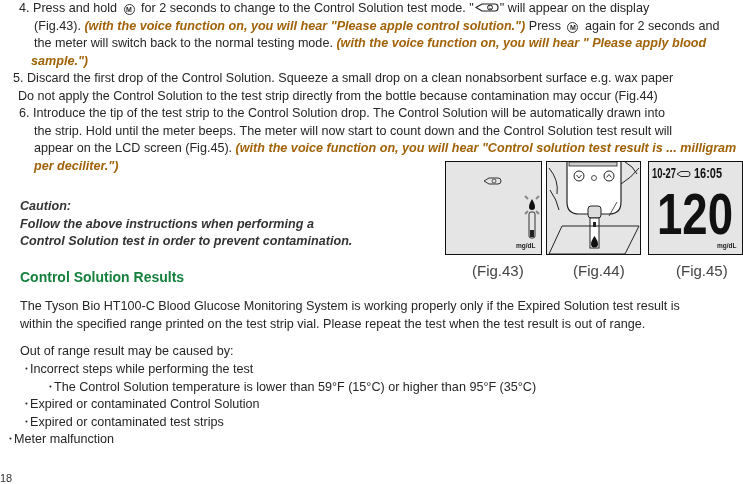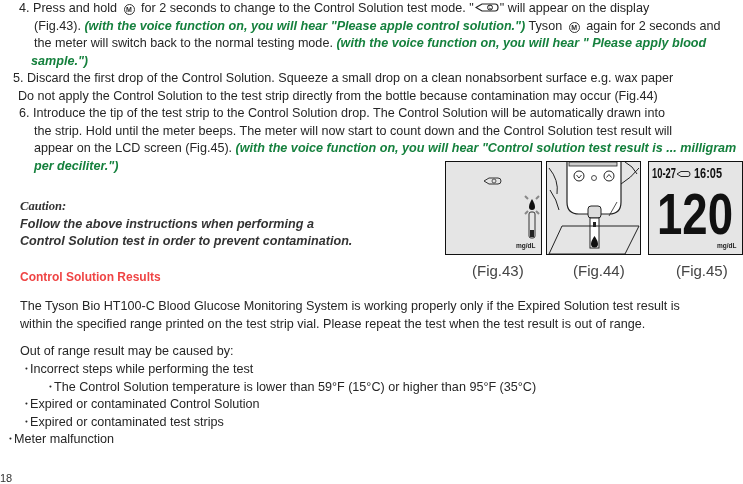--- a/index.html
+++ b/index.html
@@ -1,57 +1,57 @@
 <!DOCTYPE html>
 <html><head>
   <meta charset="utf-8">
   <style>
     * { box-sizing: border-box; margin: 0; padding: 0; }
     html, body { width: 743px; height: 484px; background: #ffffff; overflow: hidden; }
     body { position: relative; font-family: "Liberation Sans", sans-serif; color: #262626; font-size: 12.6px; line-height: 17.6px; }
     .abs { position: absolute; white-space: nowrap; }
-    .it { font-style: italic; font-weight: bold; color: #15803d; }
+    .it { font-style: italic; font-weight: bold; color: #a16207; }
     .mbtn { display: inline-block; width: 11px; height: 11px; border: 1px solid #333; border-radius: 50%; font-size: 7px; line-height: 9px; text-align: center; vertical-align: 0px; margin: 0 3px; font-weight: bold; }
     .cicon { display: inline-block; width: 24px; height: 11px; vertical-align: -1px; margin: 0 1px; }
     .caution { font-style: italic; font-weight: bold; color: #333; font-size: 12.6px; line-height: 17.6px; }
-    .section-title { font-weight: bold; color: #ef4444; font-size: 12px; }
+    .section-title { font-weight: bold; color: #15803d; font-size: 14px; }
     .fig { position: absolute; border: 1.5px solid #111; background: #e5e5e5; overflow: hidden; }
     .fig-cap { position: absolute; font-size: 15px; color: #444; }
     .bullet { display: inline-block; width: 10px; text-align: center; }
     .pagenum { font-size: 11px; color: #333; }
   </style>
 </head>
 <body>
 
 <div class="abs" style="left:19px; top:0px;">
   <span>4. Press and hold </span><span class="mbtn">M</span><span> for 2 seconds to change to the Control Solution test mode. "</span><svg class="cicon" viewBox="0 0 24 11">
       <path d="M1 5.5 L7 2 H20 Q23 2 23 5.5 Q23 9 20 9 H7 Z" fill="none" stroke="#222" stroke-width="1.2"></path>
       <circle cx="15" cy="5.5" r="2.5" fill="none" stroke="#222" stroke-width="1"></circle>
       <text x="13.6" y="7.3" font-size="4.5" fill="#222" font-family="Liberation Sans, sans-serif">C</text>
     </svg><span>" will appear on the display</span>
 </div>
 <div class="abs" style="left:34px; top:17.5px;">
-  <span>(Fig.43). </span><span class="it">(with the voice function on, you will hear "Please apple control solution.")</span><span>  Tyson </span><span class="mbtn">M</span><span> again for 2 seconds and</span>
+  <span>(Fig.43). </span><span class="it">(with the voice function on, you will hear "Please apple control solution.")</span><span>  Press </span><span class="mbtn">M</span><span> again for 2 seconds and</span>
 </div>
 <div class="abs" style="left:34px; top:35px;">
   <span>the meter will switch back to the normal testing mode. </span><span class="it">(with the voice function on, you will hear " Please apply blood</span>
 </div>
 <div class="abs it" style="left:31px; top:52.5px;">sample.")</div>
 
 <div class="abs" style="left:13px; top:70px;">5. Discard the first drop of the Control Solution.  Squeeze a small drop on a clean nonabsorbent surface e.g. wax paper</div>
 <div class="abs" style="left:18px; top:87.5px;text-align:center;">Do not apply the Control Solution to the test strip directly from the bottle because contamination may occur (Fig.44)</div>
 
 <div class="abs" style="left:19px; top:105px;">6. Introduce the tip of the test strip to the Control Solution drop.  The Control Solution will be automatically drawn into</div>
 <div class="abs" style="left:34px; top:122.5px;">the strip.  Hold until the meter beeps.  The meter will now start to count down and the Control Solution test result will</div>
 <div class="abs" style="left:34px; top:140px;">
   <span>appear on the LCD screen (Fig.45). </span><span class="it">(with the voice function on, you will hear "Control solution test result is ... milligram</span>
 </div>
 <div class="abs it" style="left:34px; top:157.5px;">per deciliter.")</div>
 
-<div class="abs caution" style="left:20px; top:198px;font-family:Liberation Serif, serif;">Caution:</div>
+<div class="abs caution" style="left:20px; top:198px;">Caution:</div>
 <div class="abs caution" style="left:20px; top:215.5px;">Follow the above instructions when performing a</div>
 <div class="abs caution" style="left:20px; top:233px;">Control Solution test in order to prevent contamination.</div>
 
 <div class="fig" style="left:445px; top:161px; width:97px; height:94px;">
   <svg width="97" height="94" viewBox="0 0 97 94">
     <path d="M38 19 L43 16 H52 Q55 16 55 19 Q55 22 52 22 H43 Z" fill="none" stroke="#333" stroke-width="1"></path>
     <circle cx="48" cy="19" r="2" fill="none" stroke="#333" stroke-width="0.8"></circle>
     <path d="M86 37 Q89 42 89 45 A3 3 0 0 1 83 45 Q83 42 86 37 Z" fill="#111"></path>
     <path d="M79 34 L82 37 M93 34 L90 37 M79 52 L82 49 M93 52 L90 49" stroke="#888" stroke-width="2"></path>
     <rect x="83" y="50" width="6" height="26" rx="2" fill="none" stroke="#333" stroke-width="1"></rect>

